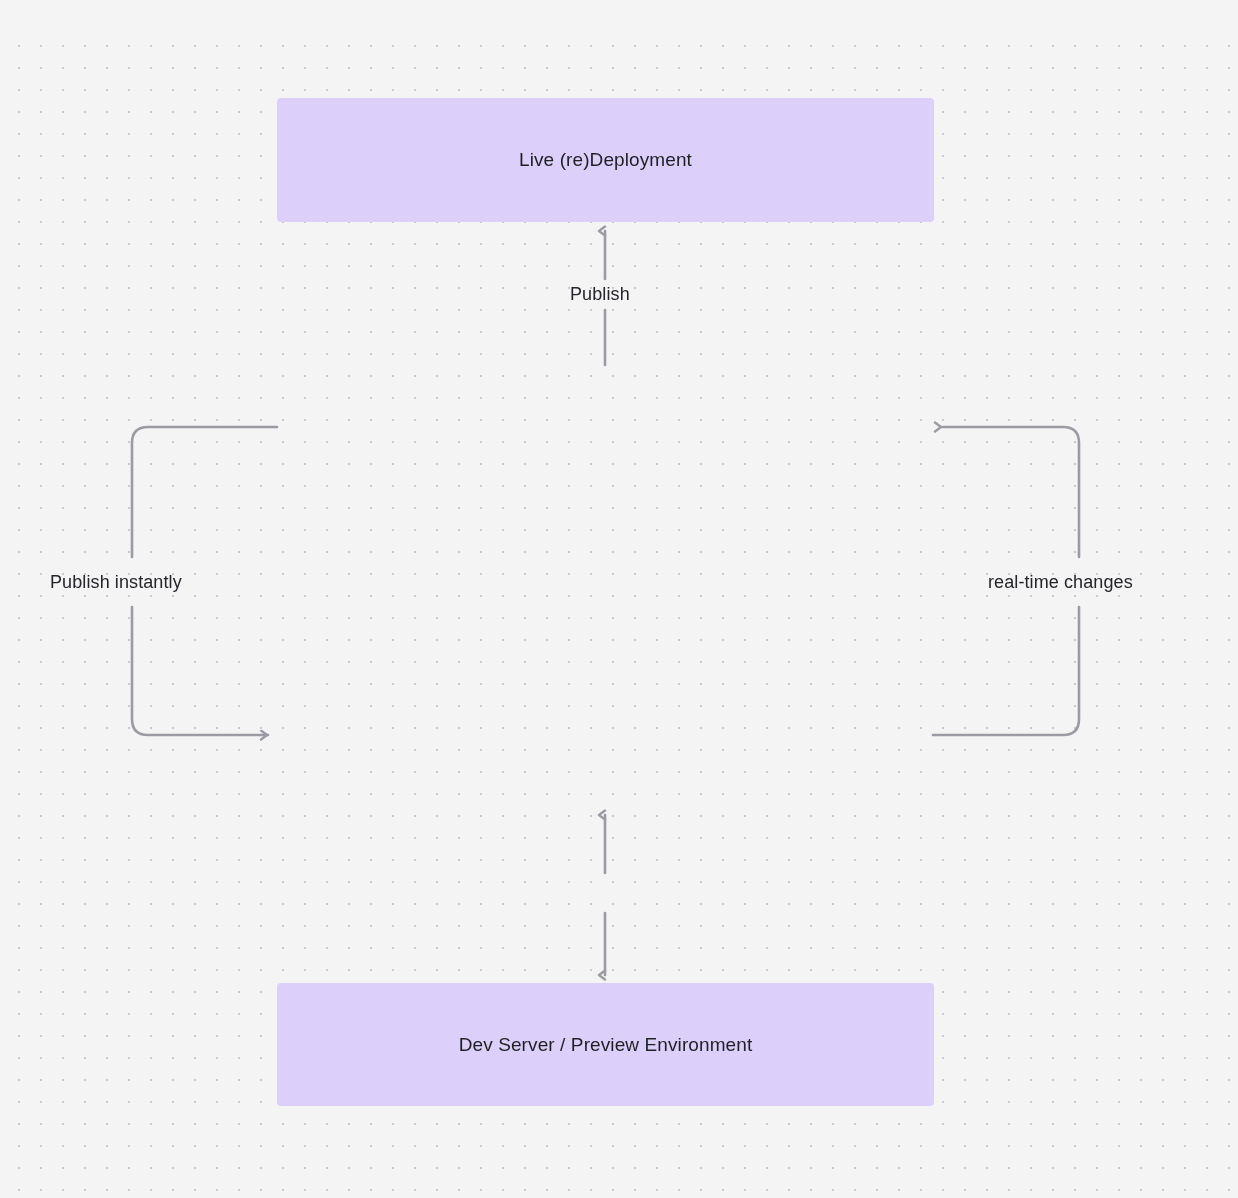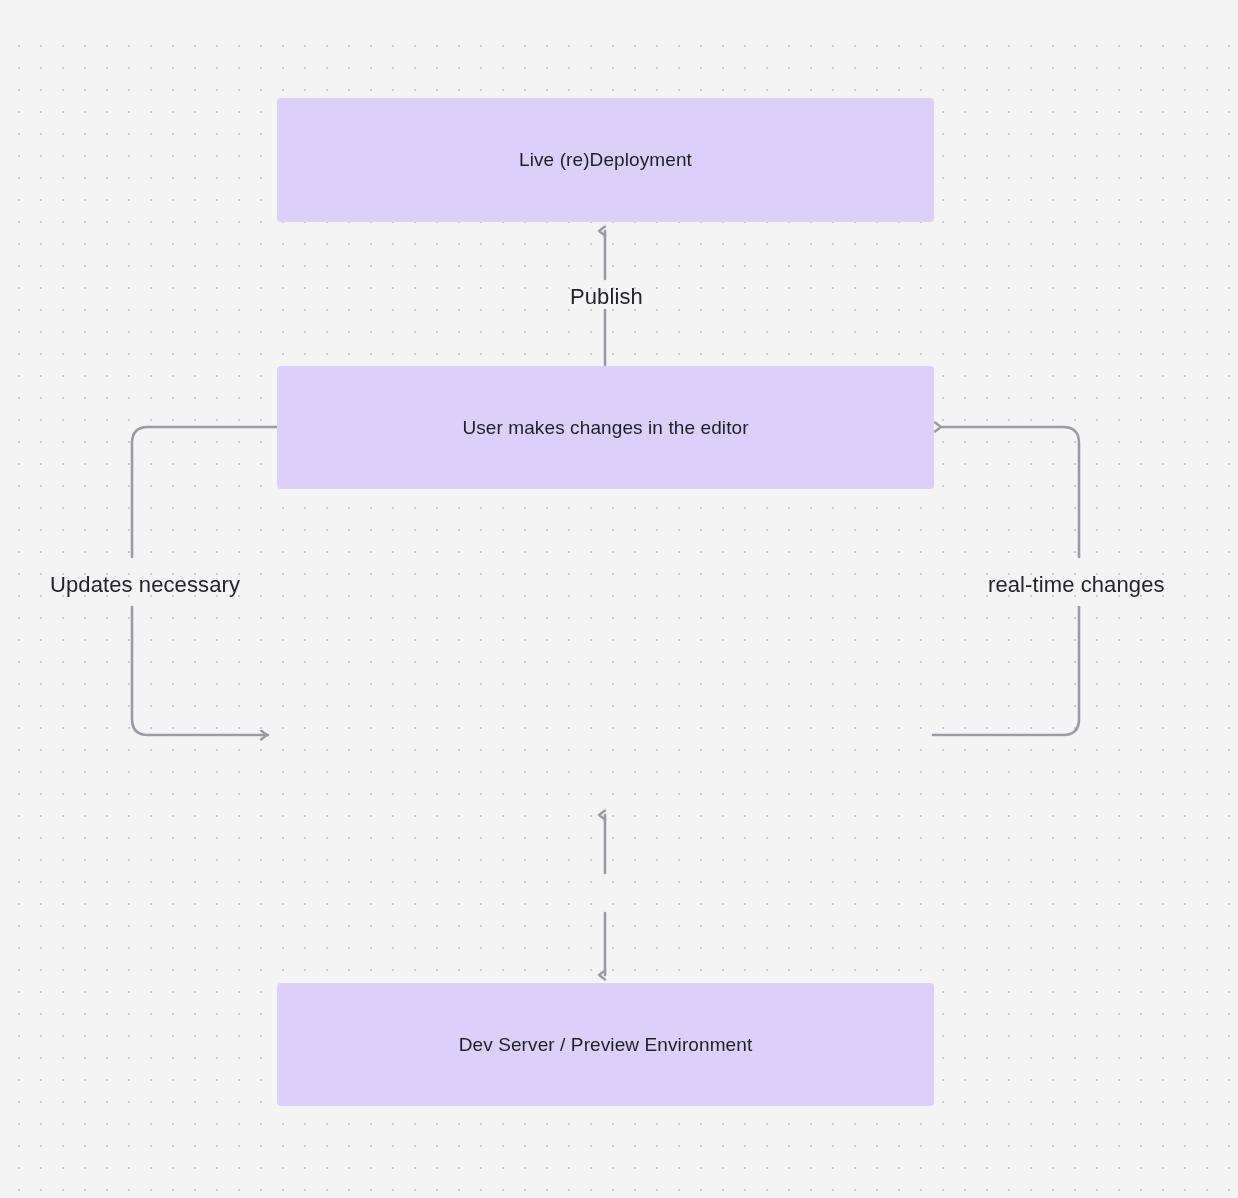--- a/index.html
+++ b/index.html
@@ -44,21 +44,21 @@
     box-sizing: border-box;
     color: #1f2024;
     font-size: 19px;
     letter-spacing: 0.1px;
     text-align: center;
   }
 
   .edge-label {
     position: absolute;
     color: #24252a;
-    font-size: 22px;
+    font-size: 18px;
     letter-spacing: 0.1px;
     white-space: nowrap;
   }
 </style>
 </head>
 <body>
 
 <div id="canvas">
 
   <svg id="edges" viewBox="0 0 1238 1198">
@@ -95,29 +95,26 @@
     <g>
       <path d="M 605 848 L 605 790" fill="none" stroke="#9b9ba3" stroke-width="2.6" stroke-linecap="round" marker-end="url(#arrow-up)"></path>
       <path d="M 605 888 L 605 950" fill="none" stroke="#9b9ba3" stroke-width="2.6" stroke-linecap="round" marker-end="url(#arrow-down)"></path>
     </g>
   </svg>
 
   <div class="node" style="left:277px; top:73px; width:657px; height:124px;">
     <span>Live (re)Deployment</span>
   </div>
 
-  <div class="node" style="left:277px; top:341px; width:657px; height:123px;">
-    <span>User makes changes in the editor</span>
-  </div>
 
 
   <div class="node" style="left:277px; top:958px; width:657px; height:123px;">
     <span>Dev Server / Preview Environment</span>
   </div>
 
   <div class="edge-label" style="left:570px; top:259px;">Publish</div>
 
-  <div class="edge-label" style="left:50px; top:547px;">Updates necessary</div>
+  <div class="edge-label" style="left:50px; top:547px;">Publish instantly</div>
 
   <div class="edge-label" style="left:988px; top:547px;">real-time changes</div>
 
 
 </div>
 
 </body></html>

